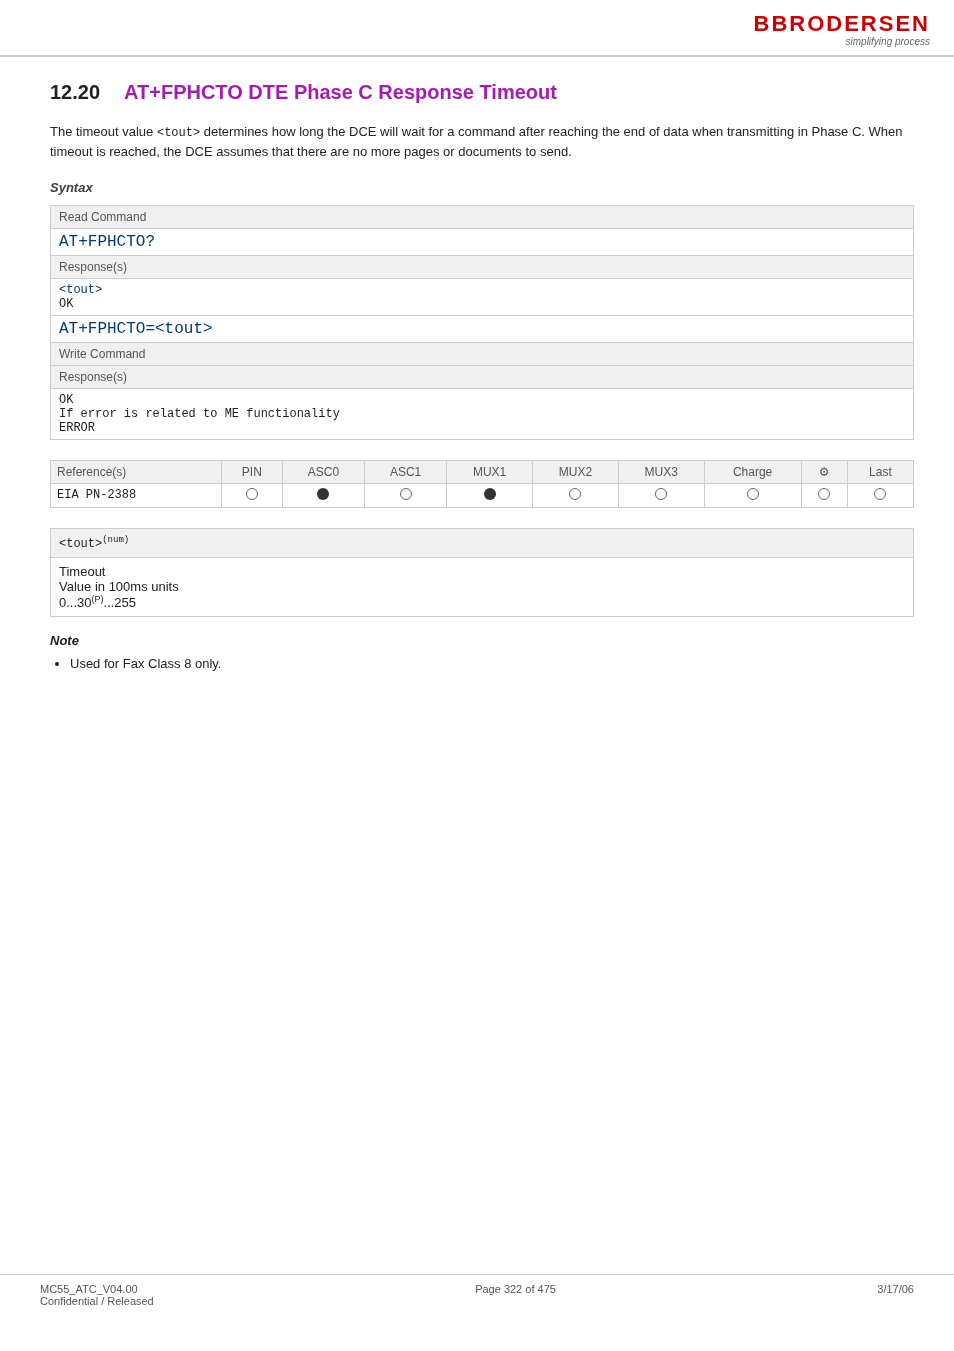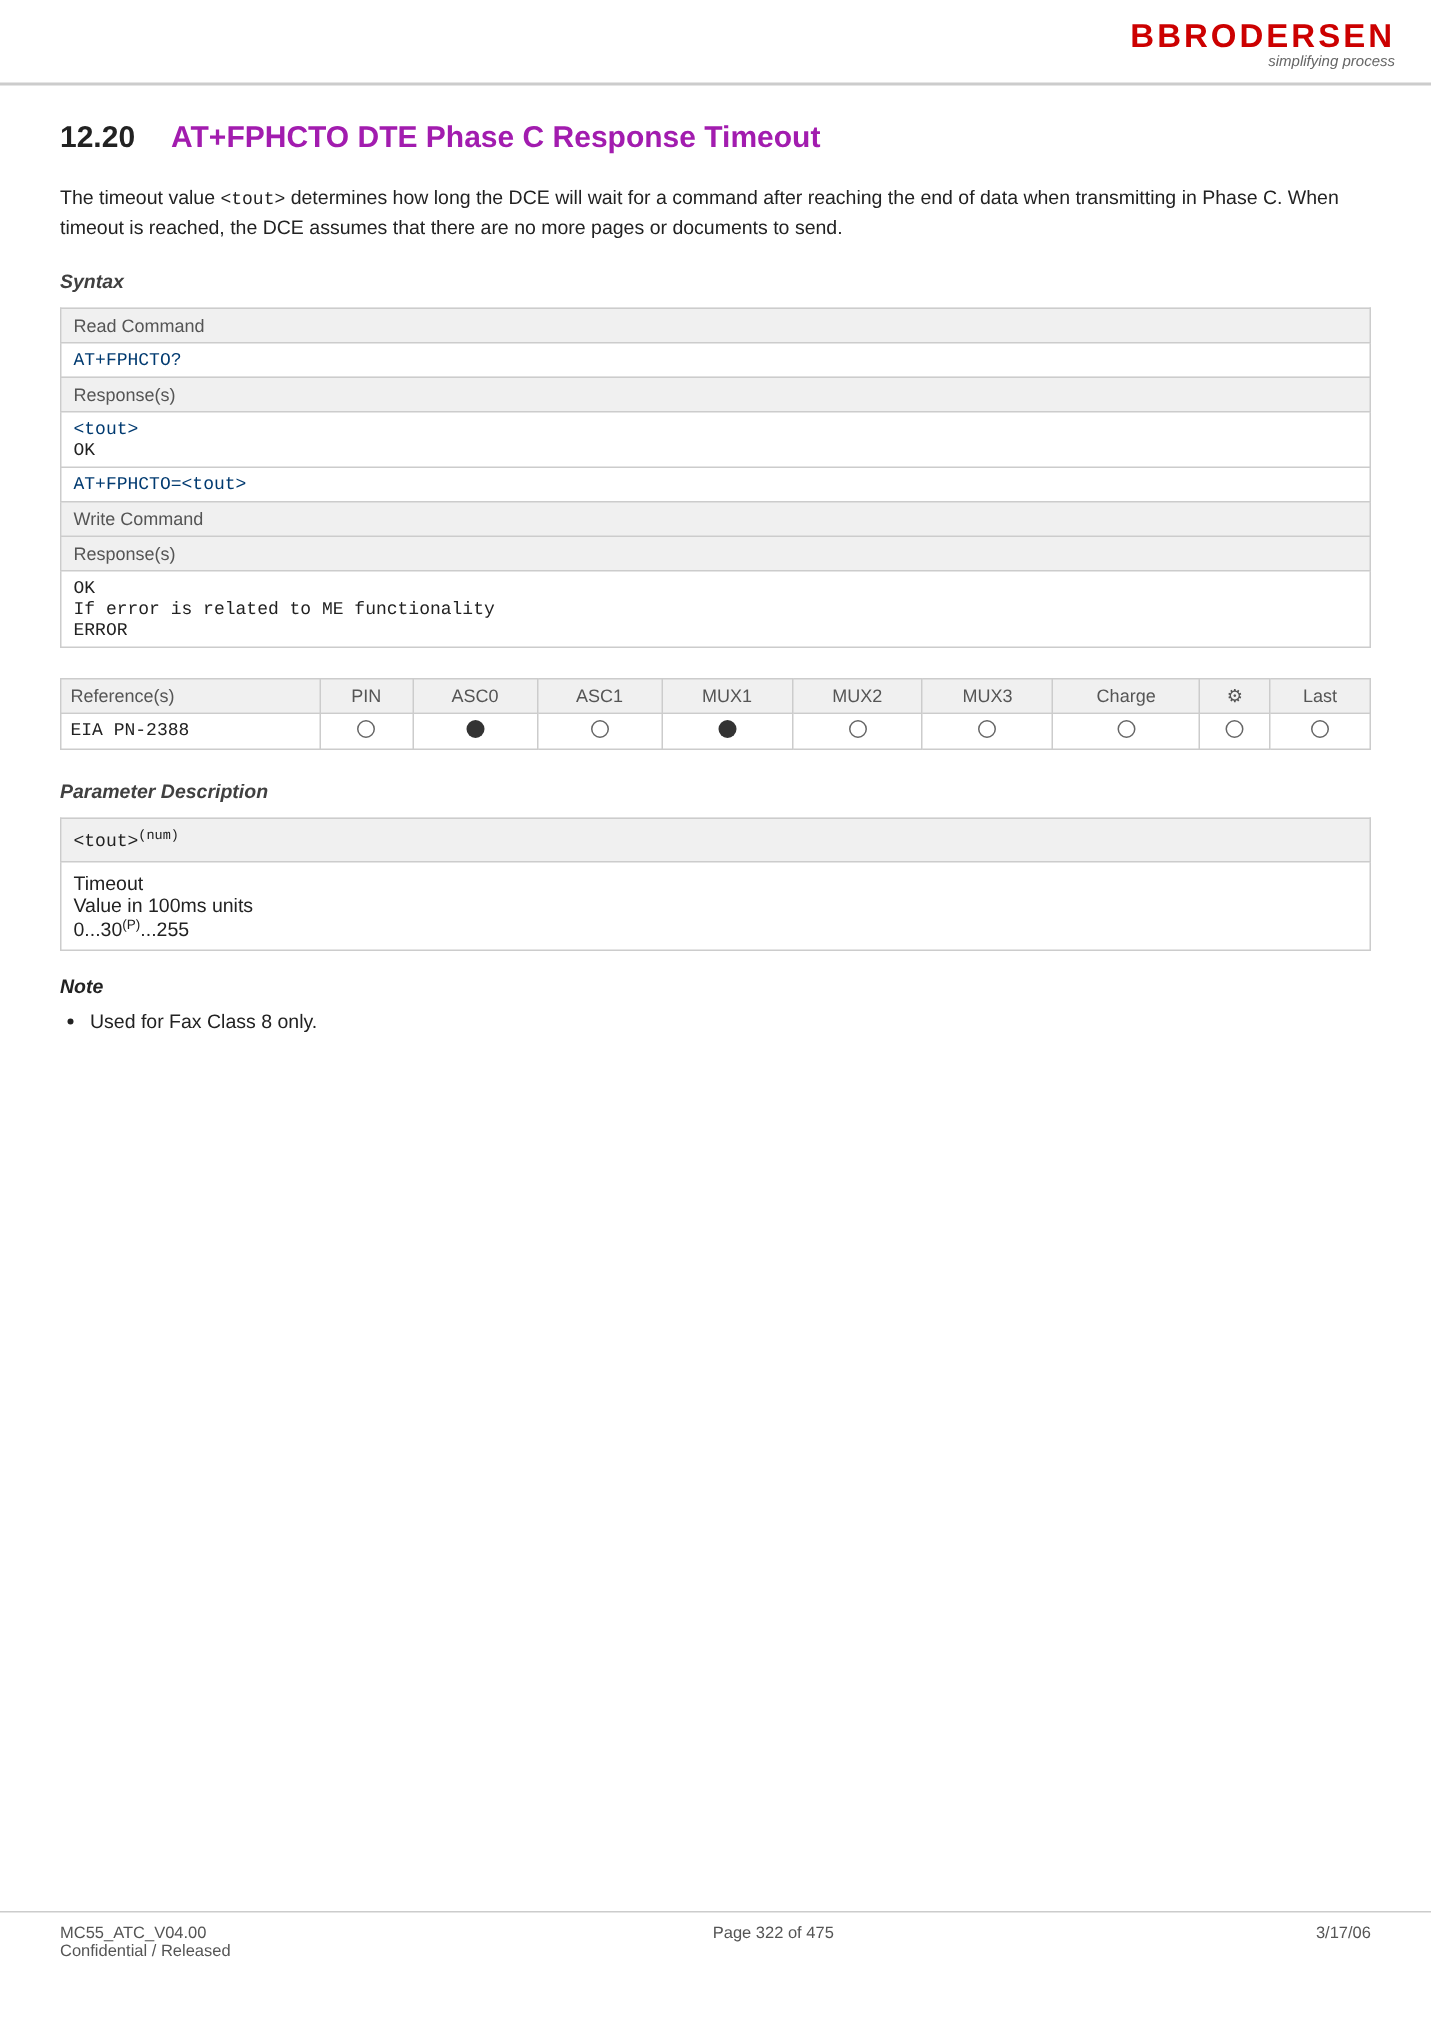--- a/index.html
+++ b/index.html
@@ -38,21 +38,21 @@
       color: #cc0000;
     }
     .logo-tagline {
       font-size: 10px;
       color: #666;
       font-style: italic;
     }
 
     
     .content {
-      padding: 24px 40px 60px 40px;
+      padding: 24px 40px 60px 50px;
     }
 
     
     .section-heading {
       display: flex;
       align-items: baseline;
       gap: 24px;
       margin-bottom: 18px;
     }
     .section-number {
@@ -102,21 +102,21 @@
       vertical-align: top;
     }
     .syntax-table .row-label {
       background-color: #f0f0f0;
       color: #555;
       font-size: 12px;
       border: 1px solid #ccc;
     }
     .syntax-table .code-row {
       font-family: 'Courier New', monospace;
-      font-size: 12px;
+      font-size: 16px;
       color: #003a70;
       border: 1px solid #ccc;
     }
     .syntax-table .response-row {
       color: #222;
       font-family: 'Courier New', monospace;
       font-size: 12px;
       border: 1px solid #ccc;
     }
 
@@ -311,21 +311,20 @@
         <td><span class="circle-filled"></span></td>
         <td><span class="circle-empty"></span></td>
         <td><span class="circle-empty"></span></td>
         <td><span class="circle-empty"></span></td>
         <td><span class="circle-empty"></span></td>
         <td><span class="circle-empty"></span></td>
       </tr>
     </tbody>
   </table>
 
-  <div class="subsection-label">Parameter Description</div>
 
   <table class="param-table">
     <tbody>
       <tr>
         <td class="param-header">
           <code>&lt;tout&gt;</code><sup>(num)</sup>
         </td>
       </tr>
       <tr>
         <td class="param-body">

